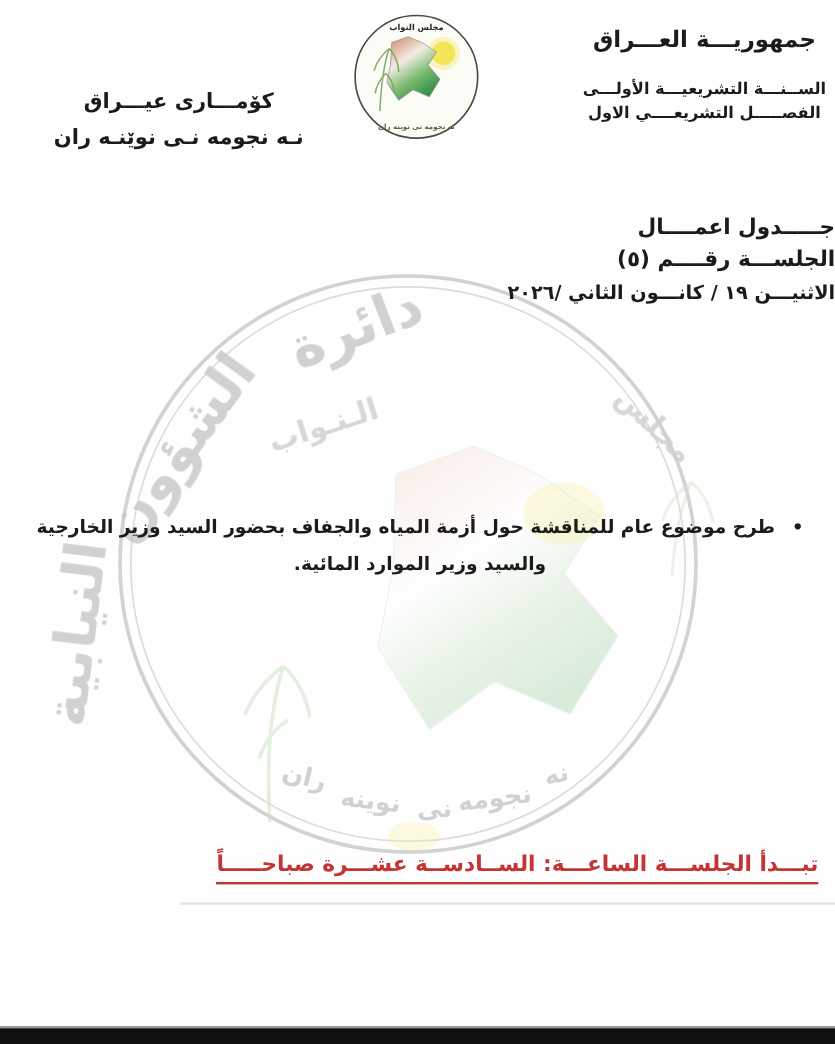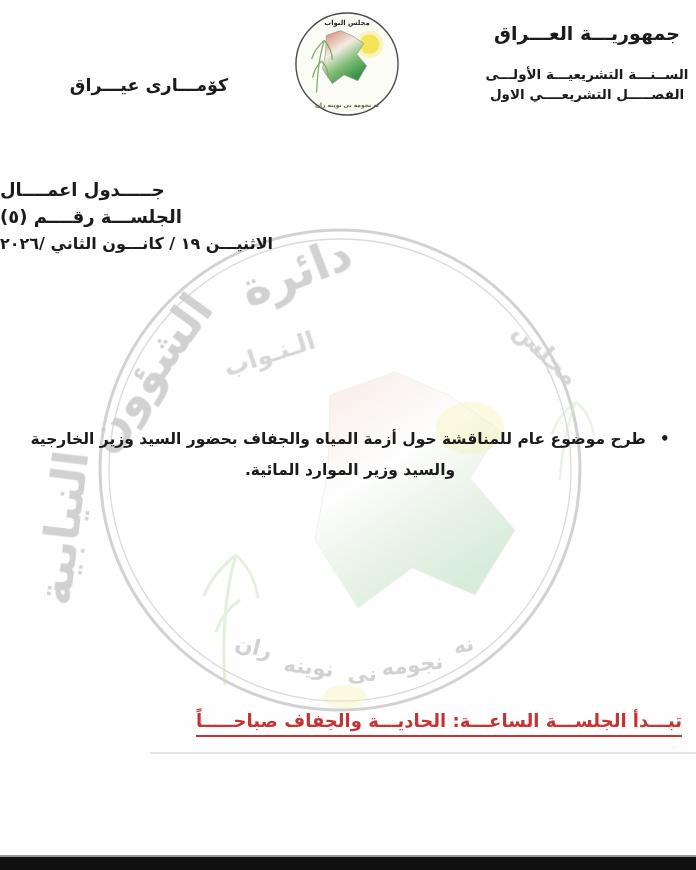--- a/index.html
+++ b/index.html
@@ -18,21 +18,21 @@
   
   .watermark{position:absolute;inset:0;pointer-events:none;}
   
   .hdr-ar{top:20px;right:0;width:218px;text-align:center;font-weight:bold;}
   .hdr-ar .big{font-size:19px;line-height:26px;}
   .hdr-ar .sub{margin-top:18px;font-size:13.5px;line-height:20px;}
   .hdr-ku{top:28px;left:20px;width:258px;text-align:center;font-weight:bold;
           font-size:17.5px;line-height:30px;margin-top:42px;}
   .emblem{top:10px;left:293px;width:108px;height:108px;}
   
-  .title-block{top:176px;left:0;right:0;text-align:left;font-weight:bold;}
+  .title-block{top:176px;left:0;right:0;text-align:right;font-weight:bold;}
   .title-block .t1{font-size:18px;line-height:27px;}
   .title-block .t2{font-size:18px;line-height:27px;}
   .title-block .t3{font-size:16px;line-height:27px;}
   
   .quran-line{top:352px;right:28px;font-size:17px;font-weight:bold;}
   .agenda{top:424px;right:16px;left:20px;text-align:center;
           font-size:15.5px;font-weight:bold;line-height:31px;}
   .agenda .bullet{font-size:15px;padding-left:14px;}
   
   .time-line{top:710px;right:14px;color:#c53434;font-size:18px;font-weight:bold;
@@ -98,20 +98,21 @@
   <div class="abs hdr-ar">
     <div class="big nowrap">جمهوريـــة العـــراق</div>
     <div class="sub">
       <div class="nowrap">الســنـــة التشريعيـــة الأولـــى</div>
       <div class="nowrap">الفصـــــل التشريعــــي الاول</div>
     </div>
   </div>
 
   <div class="abs hdr-ku">
     <div class="nowrap">كۆمـــارى عيـــراق</div>
+    <div class="nowrap">نـه نجومه نـى نوێنـه ران</div>
   </div>
 
   <svg class="abs emblem" viewBox="0 0 110 110" aria-hidden="true">
     <defs>
       <linearGradient id="flagGrad" x1="0" y1="0" x2="0.55" y2="1">
         <stop offset="0" stop-color="#cf7f60"></stop>
         <stop offset="0.42" stop-color="#f2ece2"></stop>
         <stop offset="0.72" stop-color="#7dbb72"></stop>
         <stop offset="1" stop-color="#37924a"></stop>
       </linearGradient>
@@ -136,19 +137,19 @@
     <div class="t2 nowrap">الجلســـة رقــــم (٥)</div>
     <div class="t3 nowrap">الاثنيـــن ١٩ / كانـــون الثاني /٢٠٢٦</div>
   </div>
 
 
   <div class="abs agenda">
     <span class="bullet">•</span><span class="nowrap">طرح موضوع عام للمناقشة حول أزمة المياه والجفاف بحضور السيد وزير الخارجية</span><br>
     <span class="nowrap">والسيد وزير الموارد المائية.</span>
   </div>
 
-  <div class="abs time-line nowrap">تبـــدأ الجلســـة الساعـــة: الحاديـــة والجفاف صباحـــــاً</div>
+  <div class="abs time-line nowrap">تبـــدأ الجلســـة الساعـــة: الســادســة عشـــرة صباحـــــاً</div>
 
   <div class="abs fold-line"></div>
 
   <div class="abs bottom-bar"></div>
 
 </div>
 
 </body></html>

